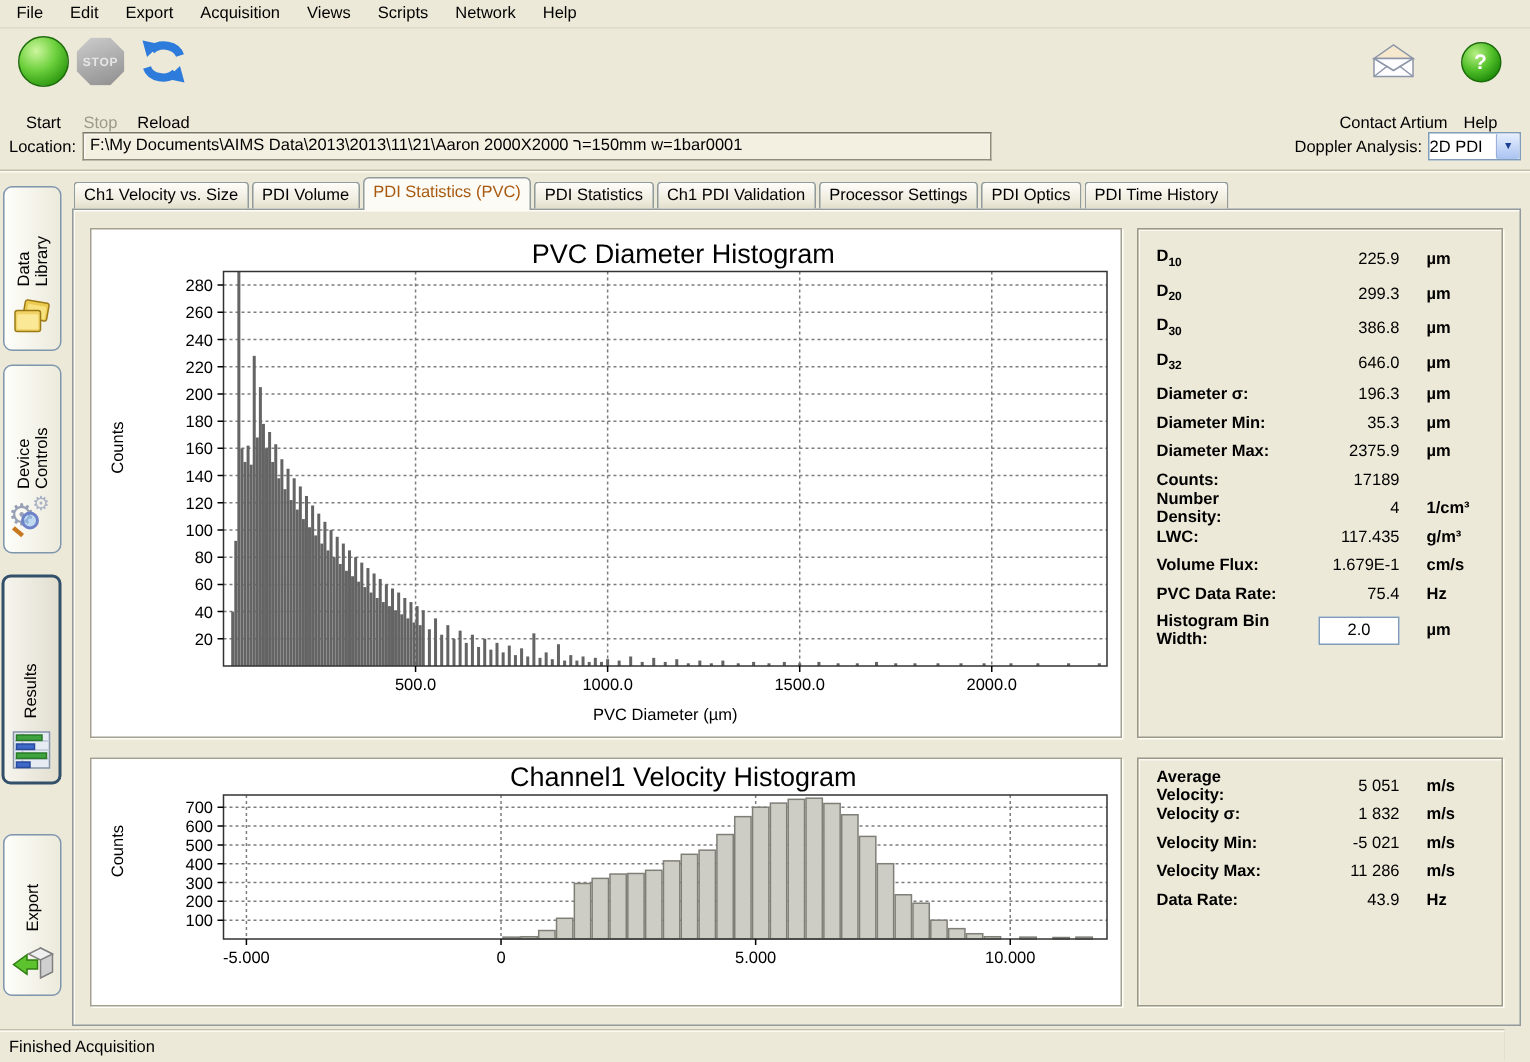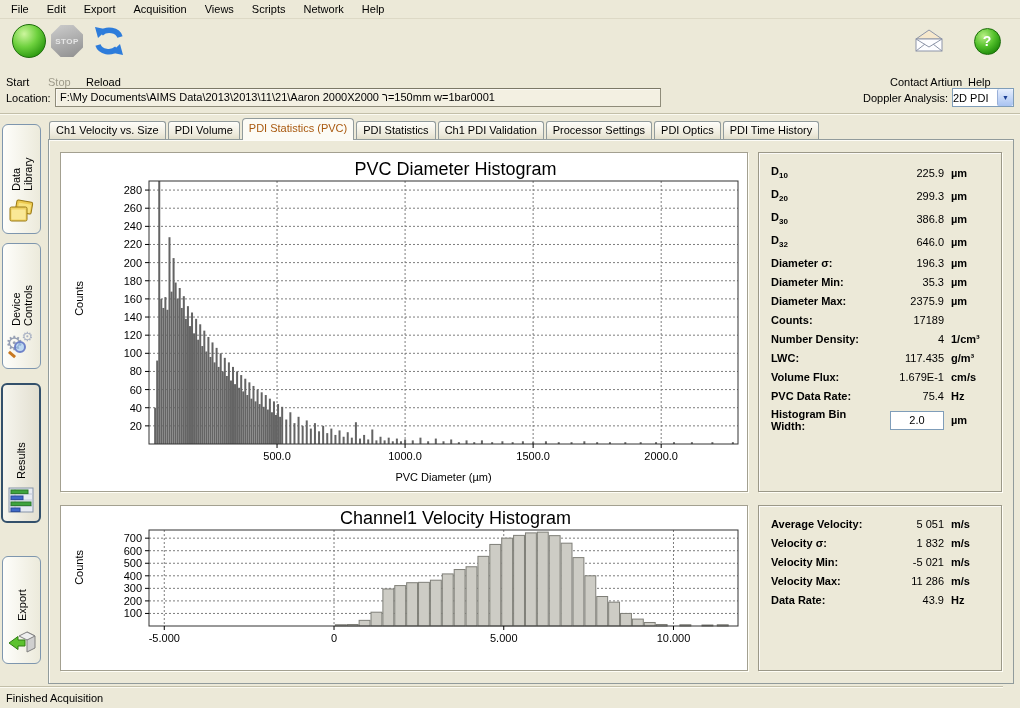--- a/index.html
+++ b/index.html
@@ -6,21 +6,21 @@
   html,body{background:#ece9d8}
   body{width:1020px;height:708px;position:relative;overflow:hidden;
        font-family:"Liberation Sans",sans-serif;font-size:11px;color:#000}
 
   
   .menubar{position:absolute;left:0;top:0;right:0;height:19px;display:flex;align-items:center;
            padding-left:2px;background:#ece9d8;border-bottom:1px solid #ddd9c6}
   .menu-item{padding:2px 9px;cursor:default}
 
   
-  .tool{position:absolute;top:21px;cursor:default}
+  .tool{position:absolute;top:21px;text-align:center;cursor:default}
   .icon-box{height:40px;display:flex;align-items:center;justify-content:center}
   .tool-label{margin-top:15px}
   .disabled-label{color:#9d9a8a}
   .start-circle{width:34px;height:34px;border-radius:50%;
     background:radial-gradient(circle at 35% 28%,#cdf69e,#6ed13e 42%,#2f9b12 78%,#257a0d);
     border:1px solid #1d6c0a}
   .stop-oct{width:32px;height:32px;display:flex;align-items:center;justify-content:center;
     background:linear-gradient(160deg,#cdcdcd,#8e8e8e);
     clip-path:polygon(30% 0,70% 0,100% 30%,100% 70%,70% 100%,30% 100%,0 70%,0 30%);
     color:#e6e6e6;font-weight:bold;font-size:8px;letter-spacing:.5px}
@@ -90,21 +90,21 @@
     box-shadow:1px 1px 0 #fffef6,inset 1px 1px 0 rgba(255,255,255,.78);padding-top:8px;z-index:2}
   #statspanel0{left:758px;top:152px;width:244px;height:340px}
   #statspanel1{left:758px;top:505px;width:244px;height:166px}
   .stat-row{display:flex;align-items:center;height:19px;padding:0 8px 0 12px}
   .stat-row.tall{height:23px}
   .stat-row.input-row{height:26px;margin-top:2px}
   .stat-label{flex:1;font-weight:bold}
   .stat-label sub{font-size:8px}
   .stat-value{width:78px;text-align:right;display:flex;justify-content:flex-end;align-items:center}
   .stat-value span{width:100%;text-align:right}
-  .stat-unit{width:42px;margin-left:7px;font-weight:bold}
+  .stat-unit{width:42px;margin-left:18px;font-weight:bold}
   .xp-input{width:54px;height:19px;border:1px solid #7f9db9;background:#fff;
     font:11px "Liberation Sans",sans-serif;text-align:center;padding:0 3px}
 
   .statusbar{position:absolute;left:0;top:687px;right:17px;height:21px;background:#ece9d8;
     border-top:1px solid #fbfaf1;box-shadow:0 -1px 0 #c3bfa9;padding:4px 6px}
 </style>
 </head>
 <body>
 
 <div class="menubar" id="menubar">

